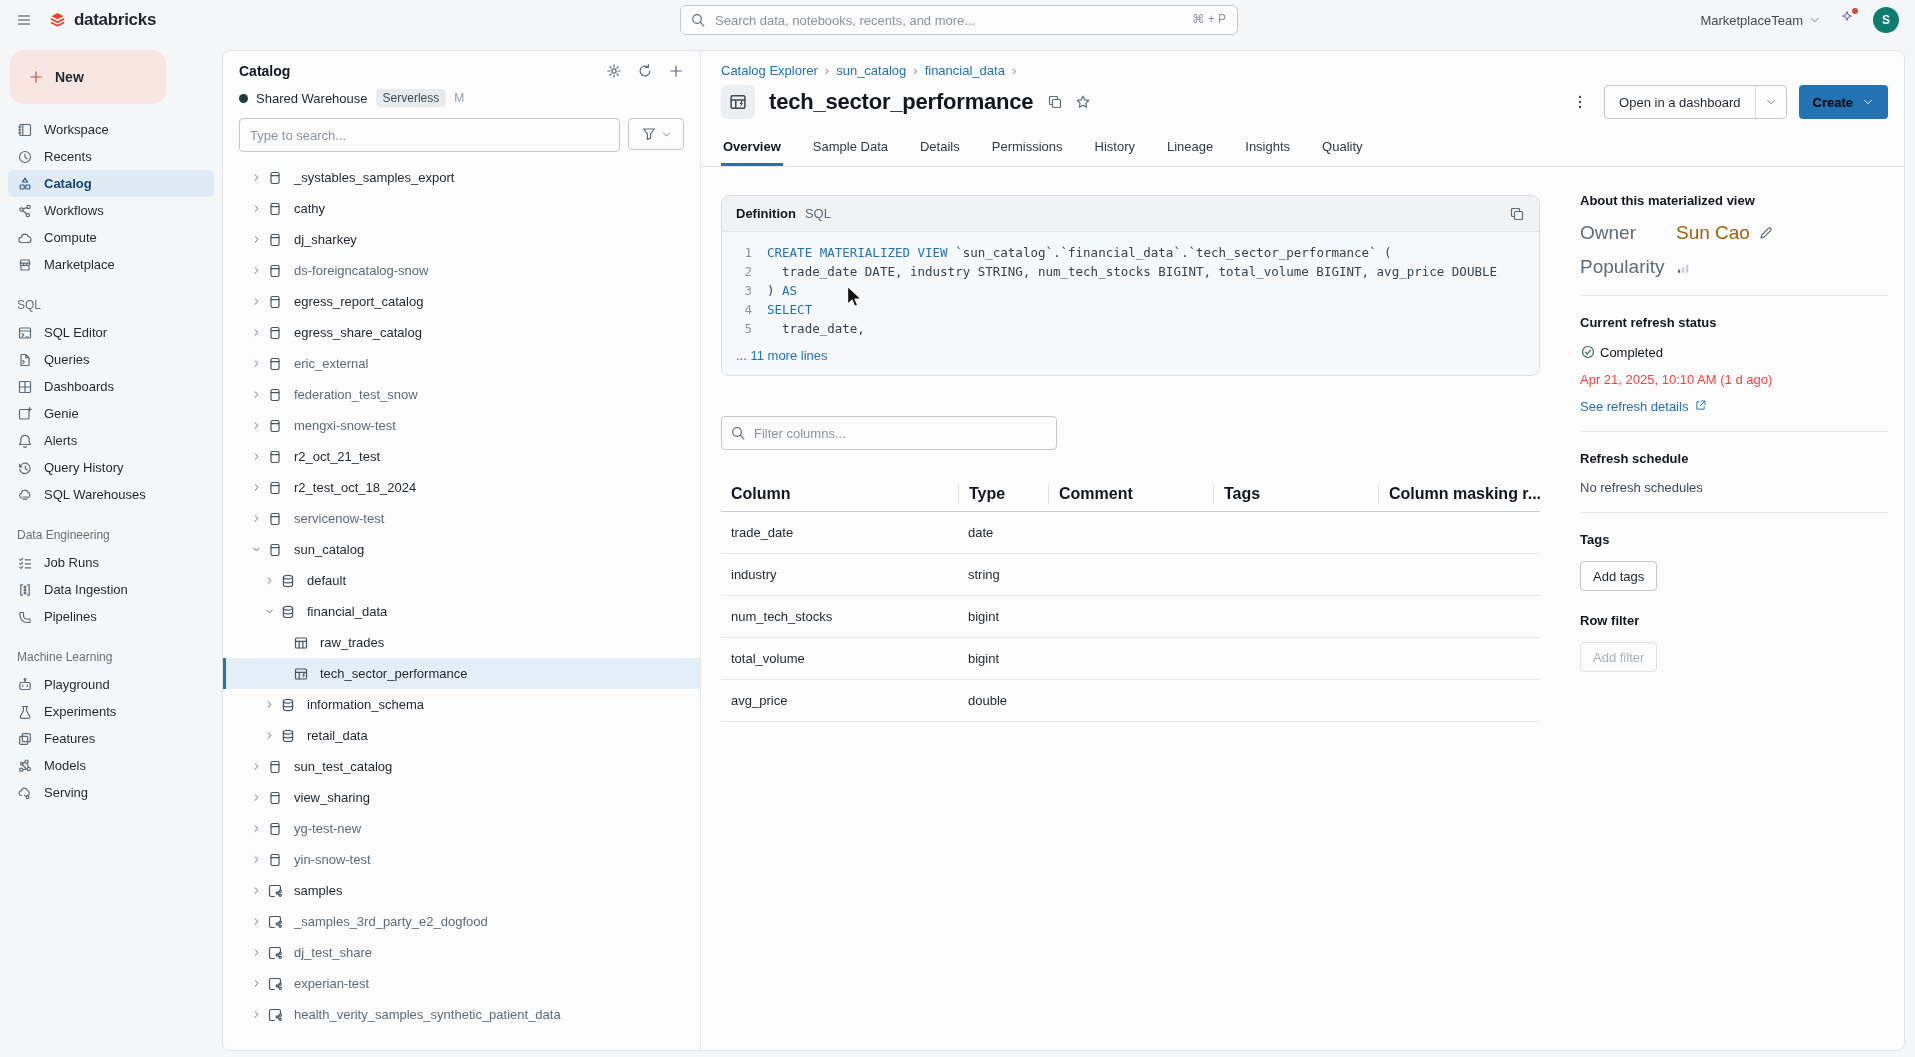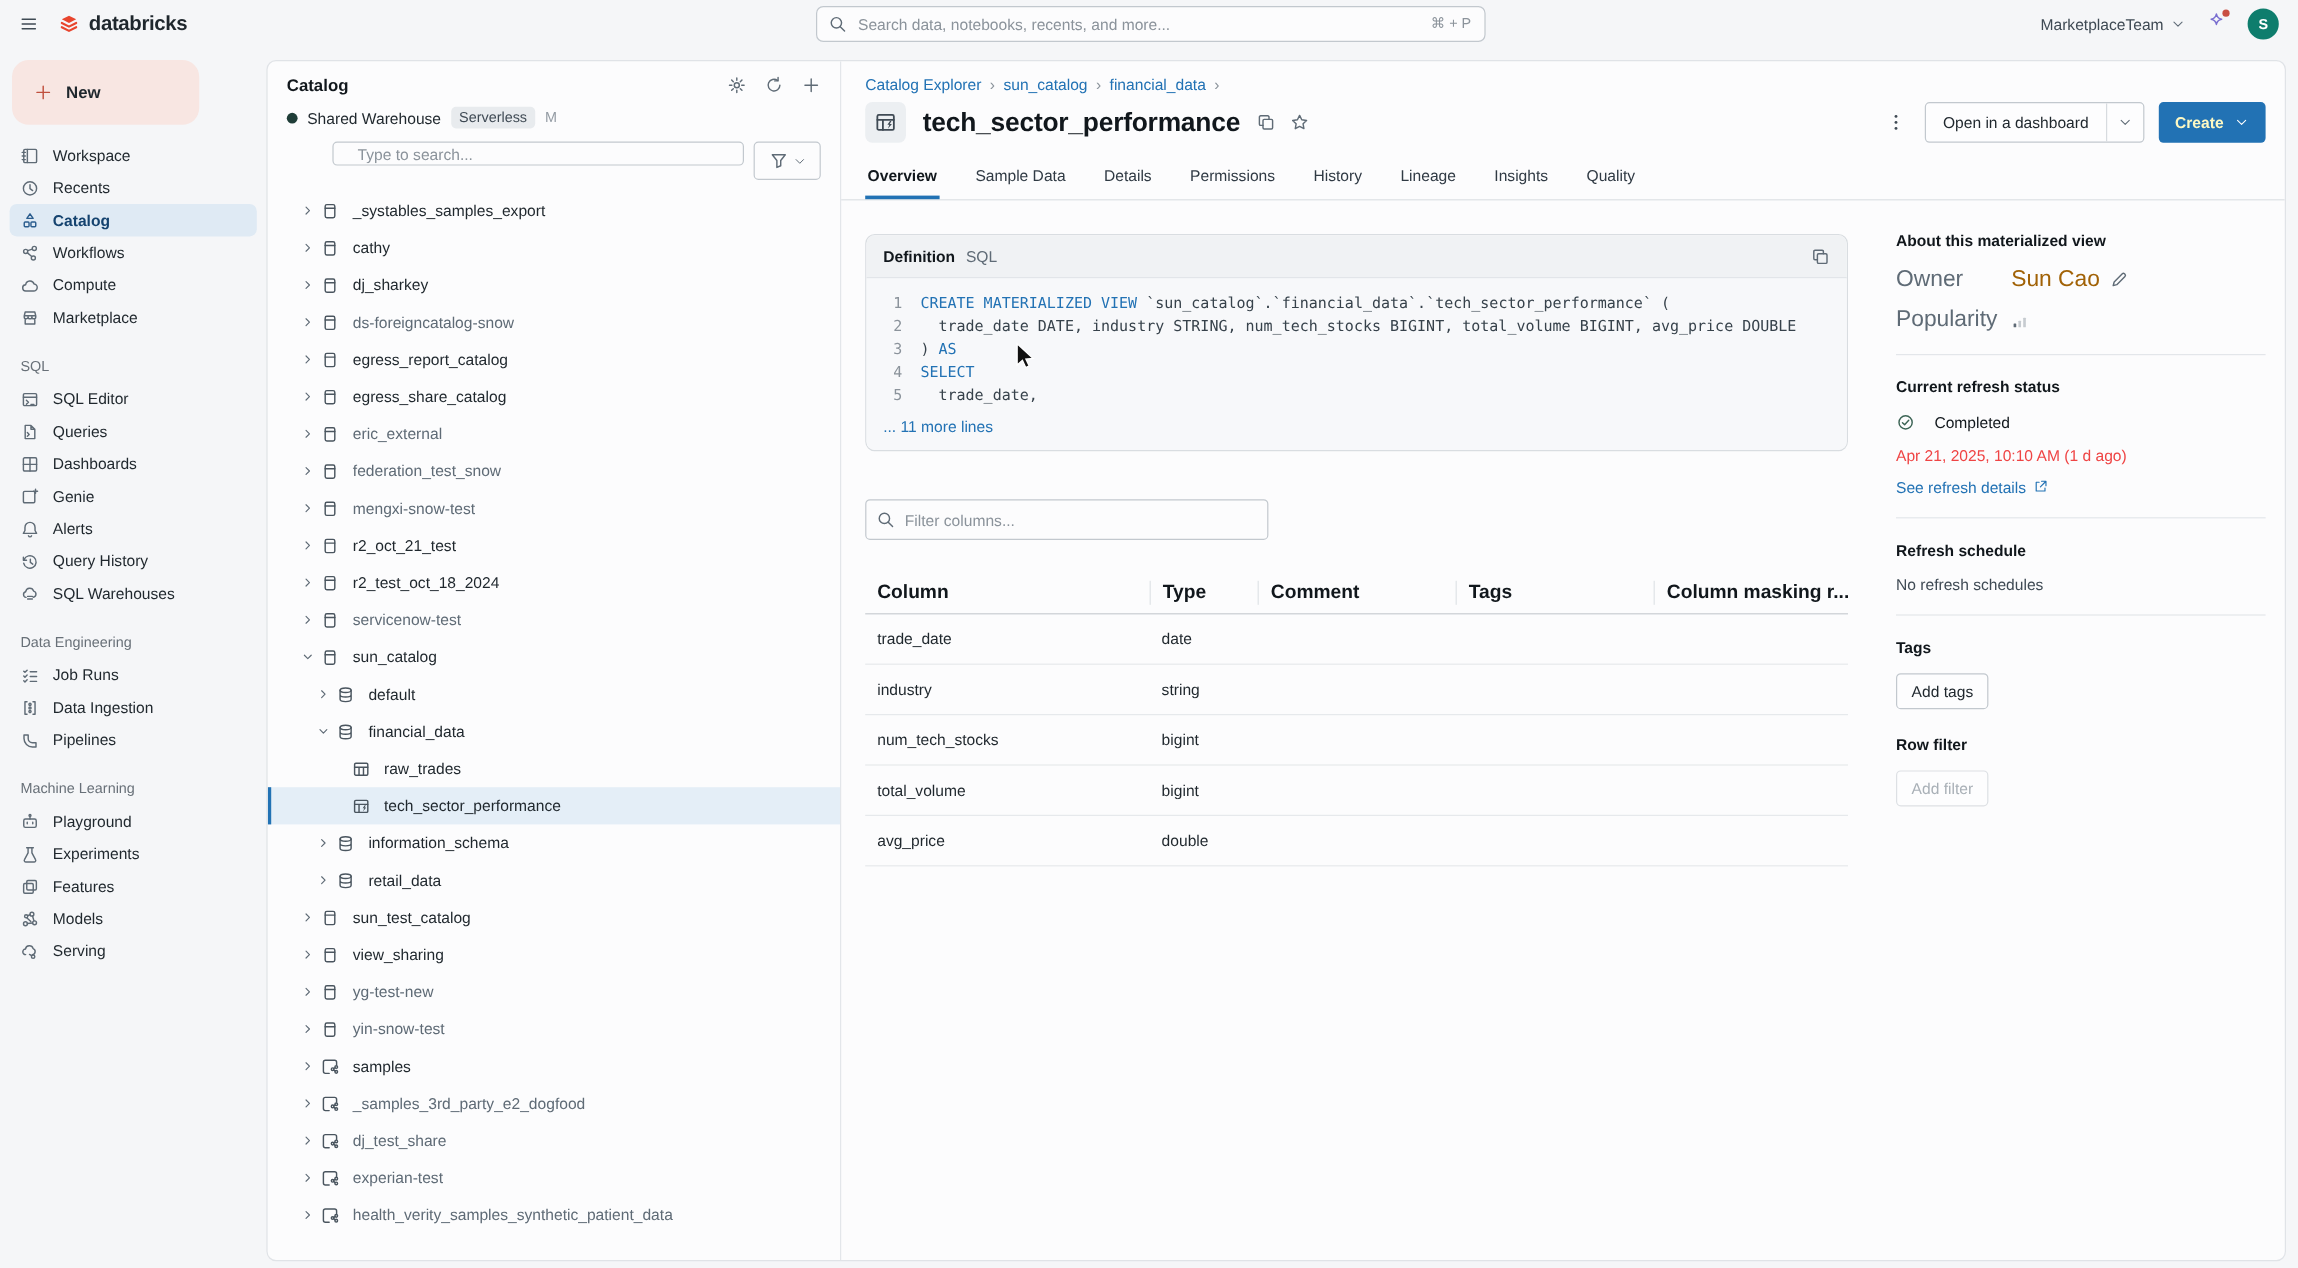--- a/index.html
+++ b/index.html
@@ -43,21 +43,21 @@
   .panel-head { display:flex; align-items:center; padding:0 16px; }
   .panel-title { font-size:14px; font-weight:700; }
   .panel-head .tools { margin-left:auto; display:flex; gap:15px; }
   .panel-head .tools .ic { cursor:pointer; }
   .wh-row { display:flex; align-items:center; gap:8px; padding:0 16px; margin-top:10px; }
   .wh-dot { width:9px; height:9px; border-radius:50%; background:#1f3d38; }
   .wh-name { font-size:13px; color:#1f272d; }
   .wh-badge { font-size:12px; color:#3f4a54; background:#e8ebee; border-radius:4px; padding:2px 7px; }
   .wh-letter { font-size:12px; color:#949ca4; }
   .tree-search-row { display:flex; margin:11px 16px 4px; gap:8px; }
-  .tree-search-row input { flex:1; height:20px; border:1px solid #c2c8ce; border-radius:4px; background:#fcfcfd; padding:0 20px; font-size:13px; font-family:inherit; outline:none;margin-left:38px; }
+  .tree-search-row input { flex:1; height:34px; border:1px solid #c2c8ce; border-radius:4px; background:#fcfcfd; padding:0 10px; font-size:13px; font-family:inherit; outline:none; }
   .tree-search-row input::placeholder { color:#8b939b; }
   .filter-btn { width:56px; height:32px; border:1px solid #c2c8ce; border-radius:4px; background:#fcfcfd; display:flex; align-items:center; justify-content:center; gap:4px; cursor:pointer; }
   .tree { flex:1; overflow:hidden; padding-top:6px; }
   .tree-row { height:31px; display:flex; align-items:center; font-size:13px; color:#1f272d; position:relative; cursor:pointer; }
   .tree-row .exp { width:22px; display:flex; justify-content:center; color:#5f6b76; }
   .tree-row .ticon { width:18px; margin-right:9px; color:#4a555f; display:flex; }
   .tree-row.selected { background:#e4eef7; }
   .tree-row.selected::before { content:''; position:absolute; left:0; top:0; bottom:0; width:3px; background:#2272b4; }
   .tree-row.muted { color:#5f6b76; }
 
@@ -70,21 +70,21 @@
   .title-row { margin-top:7px; display:flex; align-items:center; padding-right:16px; }
   .title-iconbox { width:34px; height:34px; border-radius:6px; background:#eceff2; display:flex; align-items:center; justify-content:center; color:#3f4a54; }
   .page-title { font-size:22px; font-weight:700; margin-left:14px; letter-spacing:-0.2px; }
   .title-row .mini { margin-left:14px; cursor:pointer; }
   .title-row .mini + .mini { margin-left:12px; }
   .title-actions { margin-left:auto; display:flex; align-items:center; gap:12px; }
   .kebab { cursor:pointer; color:#3f4a54; padding:0 4px; }
   .btn-split { height:34px; border:1px solid #c2c8ce; border-radius:4px; background:#fdfdfe; display:flex; align-items:stretch; overflow:hidden; }
   .btn-split .main { display:flex; align-items:center; padding:0 14px; font-size:13px; color:#1f272d; cursor:pointer; }
   .btn-split .chev { display:flex; align-items:center; padding:0 9px; border-left:1px solid #d7dbdf; cursor:pointer; }
-  .btn-create { height:34px; background:#2272b4; border:none; border-radius:4px; color:#fef9c3; font-size:13px; font-weight:700; font-family:inherit; padding:0 14px; display:flex; align-items:center; gap:9px; cursor:pointer; }
+  .btn-create { height:34px; background:#2272b4; border:none; border-radius:4px; color:#000000; font-size:13px; font-weight:700; font-family:inherit; padding:0 14px; display:flex; align-items:center; gap:9px; cursor:pointer; }
   .btn-create .ic { color:#fff; }
   .tabs { margin-top:13px; display:flex; gap:28px; }
   .tab { font-size:13px; color:#303a44; padding:7px 2px 9px; border-bottom:3px solid transparent; cursor:pointer; }
   .tab.active { color:#11171c; font-weight:700; border-bottom-color:#2272b4; }
 
   .content-body { flex:1; display:flex; min-width:0; }
   .main-col { flex:1; min-width:0; padding:0 16px 0 20px; }
 
   
   .def-card { margin-top:28px; border:1px solid #d9dde1; border-radius:8px; overflow:hidden; }
@@ -112,21 +112,21 @@
   .t-row .cell { font-size:13px; color:#1f272d; padding:0 10px; white-space:nowrap; overflow:hidden; }
   .c0{width:237px;} .c1{width:90px;} .c2{width:165px;} .c3{width:165px;} .c4{flex:1;}
 
   
   .right-col { width:348px; flex:0 0 auto; padding:26px 16px 0 24px; }
   .rp-title { font-size:13px; font-weight:700; margin-bottom:14px; }
   .rp-row { display:flex; align-items:center; margin-bottom:12px; font-size:19px; }
   .rp-label { width:96px; color:#5f6b76; }
   .rp-value { color:#a16207; display:flex; align-items:center; gap:8px; }
   .rp-div { border-top:1px solid #e3e6ea; margin:17px 0 19px; }
-  .status-line { display:flex; align-items:center; gap:16px; font-size:13px; margin-bottom:12px; }
+  .status-line { display:flex; align-items:center; gap:4px; font-size:13px; margin-bottom:12px; }
   .status-line .ic { color:#3c6455; }
   .rp-ts { font-size:13px; color:#ef4444; margin-bottom:12px; }
   .rp-link { font-size:13px; color:#2272b4; display:flex; align-items:flex-start; gap:6px; cursor:pointer; }
   .rp-link .ic { color:#2272b4; }
   .rp-text { font-size:13px; color:#3f4a54; }
   .chip-btn { height:30px; padding:0 12px; font-size:13px; font-family:inherit; background:#fdfdfe; border:1px solid #c2c8ce; border-radius:4px; color:#1f272d; cursor:pointer; }
   .chip-btn.disabled { color:#a9b0b7; border-color:#dde0e4; cursor:default; }
   .rp-sub { margin-top:22px; }
 
   .cursor { position:absolute; left:846px; top:285px; z-index:50; pointer-events:none; }

